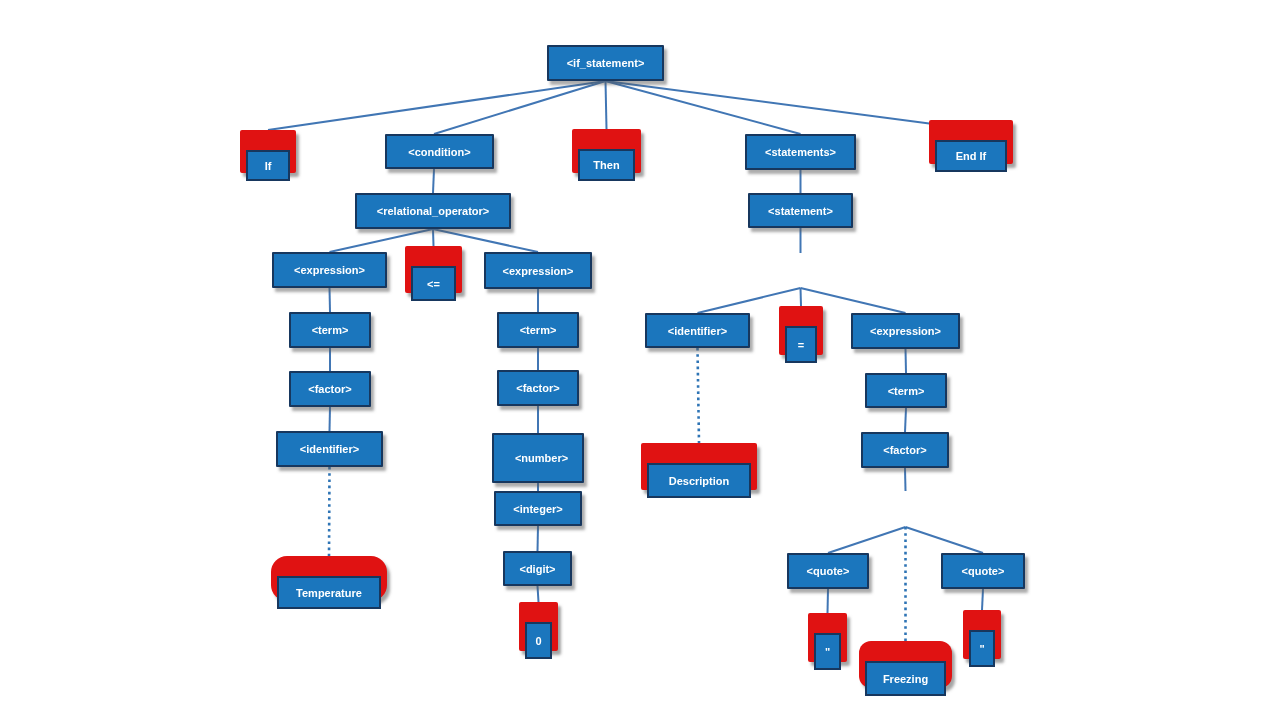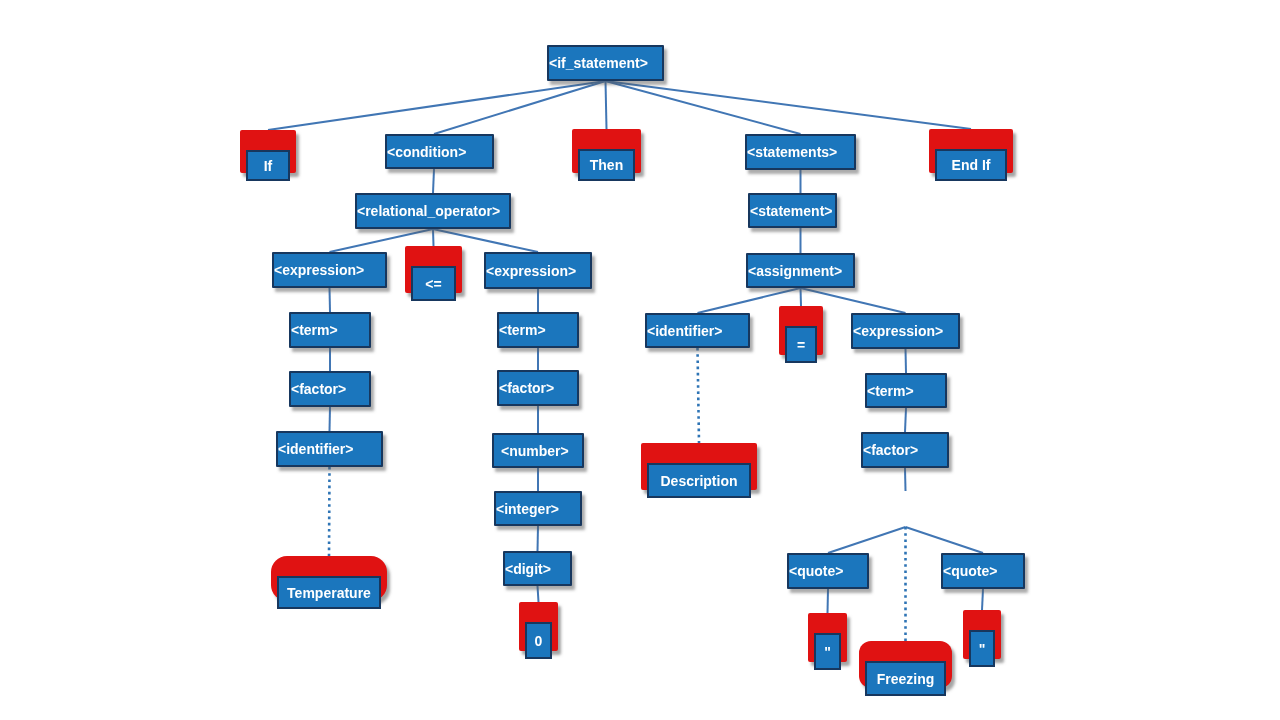--- a/index.html
+++ b/index.html
@@ -24,23 +24,23 @@
     stroke-width:2.6;
     stroke-dasharray:2.6 3.6;
   }
   .node{
     position:absolute;
     box-sizing:border-box;
     background:var(--fill,#1B76BD);
     border:2px solid var(--bord,#17375E);
     border-radius:1px;
     color:var(--txt,#ffffff);
-    font-size:14px;
+    font-size:11px;
     font-weight:700;
-    display:flex;align-items:center;justify-content:flex-start;
+    display:flex;align-items:center;justify-content:center;
     text-align:center;
     box-shadow:3px 4px 3px rgba(90,90,90,0.5);
     white-space:nowrap;
   }
   .node.terminal{
     background:var(--ring,#E01212);
     border:none;
     padding:6px;
     border-radius:2px;
     box-shadow:3px 4px 3px rgba(90,90,90,0.55);
@@ -107,21 +107,21 @@
       <span>&lt;condition&gt;</span>
     </div>
     <div class="node terminal" style="left: 572px; top: 129px; width: 69px; height: 44px;">
       <div class="inner">
         <span>Then</span>
       </div>
     </div>
     <div class="node" style="left: 745px; top: 134px; width: 111px; height: 36px;">
       <span>&lt;statements&gt;</span>
     </div>
-    <div class="node terminal" style="left: 929px; top: 129px; width: 84px; height: 44px;">
+    <div class="node terminal" style="left: 929px; top: 120px; width: 84px; height: 44px;">
       <div class="inner">
         <span>End If</span>
       </div>
     </div>
     <div class="node" style="left: 355px; top: 193px; width: 156px; height: 36px;">
       <span>&lt;relational_operator&gt;</span>
     </div>
     <div class="node" style="left: 272px; top: 252px; width: 115px; height: 36px;">
       <span>&lt;expression&gt;</span>
     </div>
@@ -146,39 +146,36 @@
       <div class="inner">
         <span>Temperature</span>
       </div>
     </div>
     <div class="node" style="left: 497px; top: 312px; width: 82px; height: 36px;">
       <span>&lt;term&gt;</span>
     </div>
     <div class="node" style="left: 497px; top: 370px; width: 82px; height: 36px;">
       <span>&lt;factor&gt;</span>
     </div>
-    <div class="node" style="left: 492px; top: 433px; width: 92px; height: 35px; padding-left: 7px;">
+    <div class="node" style="left: 492px; top: 433px; width: 92px; height: 50px; padding-left: 7px;">
       <span>&lt;number&gt;</span>
     </div>
     <div class="node" style="left: 494px; top: 491px; width: 88px; height: 35px;">
       <span>&lt;integer&gt;</span>
     </div>
     <div class="node" style="left: 503px; top: 551px; width: 69px; height: 35px;">
       <span>&lt;digit&gt;</span>
     </div>
     <div class="node terminal" style="left: 519px; top: 602px; width: 39px; height: 49px;">
       <div class="inner">
         <span>0</span>
       </div>
     </div>
-    <div class="node" style="left: 748px; top: 193px; width: 89px; height: 35px;">
+    <div class="node" style="left: 748px; top: 193px; width: 105px; height: 35px;">
       <span>&lt;statement&gt;</span>
-    </div>
-    <div class="node" style="left: 746px; top: 253px; width: 109px; height: 35px;">
-      <span>&lt;assignment&gt;</span>
     </div>
     <div class="node" style="left: 645px; top: 313px; width: 105px; height: 35px;">
       <span>&lt;identifier&gt;</span>
     </div>
     <div class="node terminal" style="left: 779px; top: 306px; width: 44px; height: 49px;">
       <div class="inner">
         <span>=</span>
       </div>
     </div>
     <div class="node" style="left: 851px; top: 313px; width: 109px; height: 36px;">

